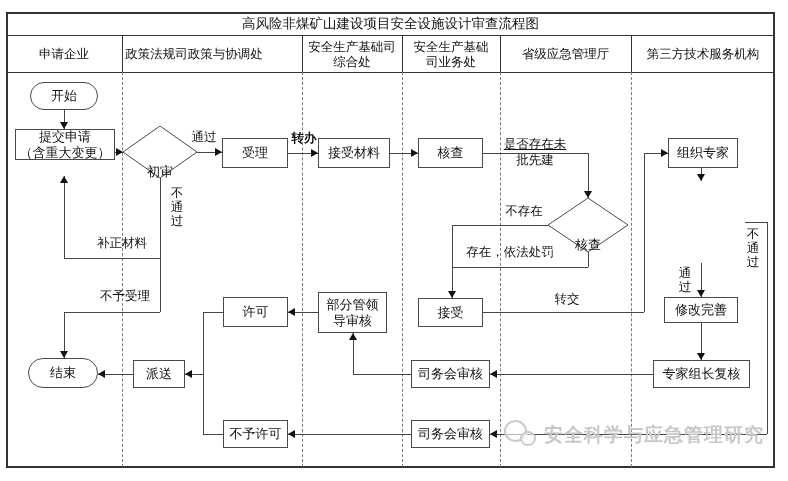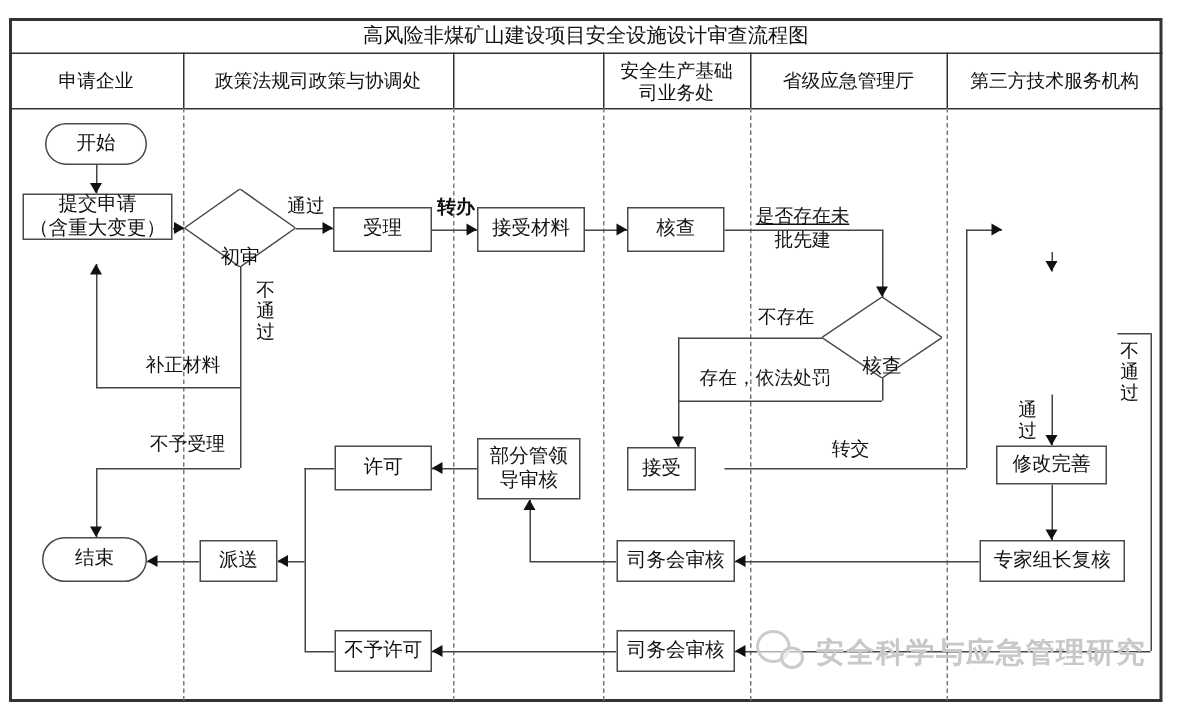--- a/index.html
+++ b/index.html
@@ -59,21 +59,22 @@
 
 <div id="canvas">
 
   <div class="table-border"></div>
   <div class="solid-h" style="left:6px;top:35px;width:769px;"></div>
   <div class="solid-h" style="left:6px;top:72px;width:769px;"></div>
 
   <div class="chart-title">高风险非煤矿山建设项目安全设施设计审查流程图</div>
 
   <div class="lane-header" style="left:6px;width:116px;">申请企业</div>
-  <div class="lane-header" style="left:122px;width:180px;text-align:right;">政策法规司政策与协调处</div>
+  <div class="lane-header" style="left:104px;width:180px;text-align:right;">政策法规司政策与协调处</div>
+  <div class="lane-header" style="left:302px;width:100px;">安全生产基础司综合处</div>
   <div class="lane-header" style="left:402px;width:98px;">安全生产基础司业务处</div>
   <div class="lane-header" style="left:500px;width:131px;">省级应急管理厅</div>
   <div class="lane-header" style="left:631px;width:144px;">第三方技术服务机构</div>
 
   <div class="node stadium" style="left:30px;top:82px;width:68px;height:28px;border-radius:14px;">
     <span class="nl">开始</span>
   </div>
   <div class="node rect" style="left:15px;top:129px;width:100px;height:31px;">
     <span class="nl">提交申请</span>
     <span class="nl">（含重大变更）</span>
@@ -92,22 +93,25 @@
   </div>
   <div class="node rect" style="left:418px;top:138px;width:65px;height:30px;">
     <span class="nl">核查</span>
   </div>
   <div class="node diamond" style="left:548px;top:198px;width:80px;height:54px;">
     <svg viewBox="0 0 100 100" preserveAspectRatio="none">
         <polygon points="50,0 100,50 50,100 0,50"></polygon>
       </svg>
     <span class="nl">核查</span>
   </div>
-  <div class="node rect" style="left:418px;top:298px;width:46px;height:29px;">
+  <div class="node rect" style="left:418px;top:298px;width:65px;height:29px;">
     <span class="nl">接受</span>
+  </div>
+  <div class="node rect" style="left:668px;top:138px;width:70px;height:30px;">
+    <span class="nl">组织专家</span>
   </div>
   <div class="node rect" style="left:664px;top:297px;width:74px;height:26px;">
     <span class="nl">修改完善</span>
   </div>
   <div class="node rect" style="left:653px;top:360px;width:97px;height:28px;">
     <span class="nl">专家组长复核</span>
   </div>
   <div class="node rect" style="left:411px;top:360px;width:79px;height:28px;">
     <span class="nl">司务会审核</span>
   </div>

